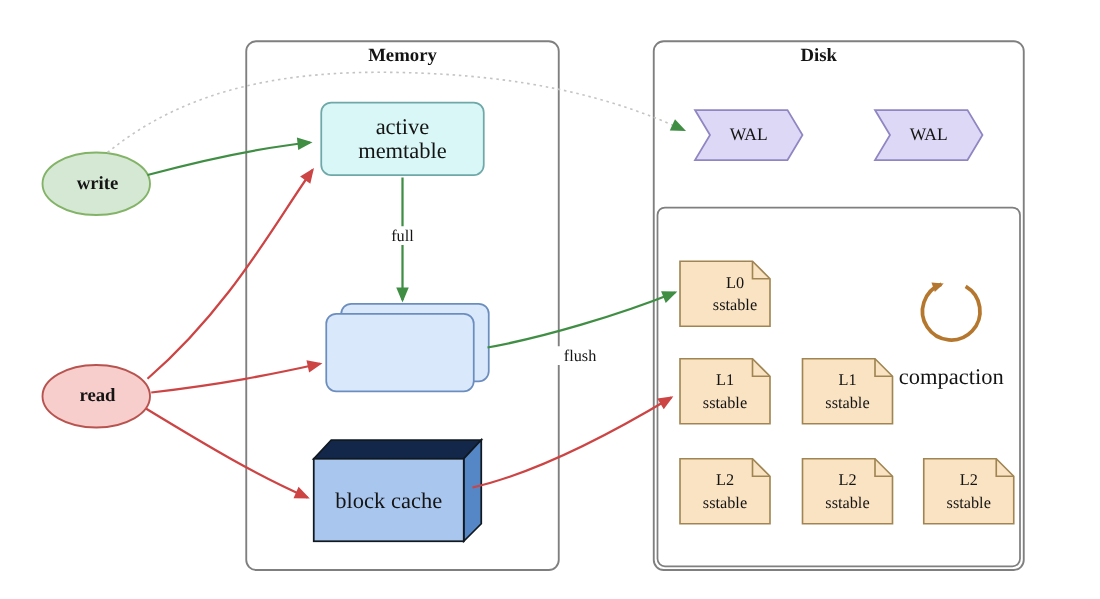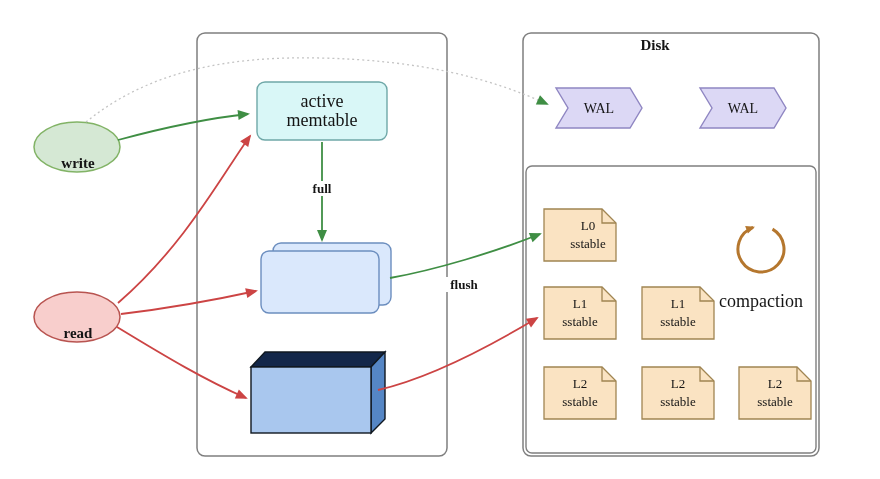--- a/index.html
+++ b/index.html
@@ -1,23 +1,23 @@
 <!DOCTYPE html>
 <html><head>
 <meta charset="utf-8">
 <style>
   html,body{margin:0;padding:0;background:#ffffff;}
   #stage{position:relative;width:880px;height:479px;background:#ffffff;
          font-family:"Liberation Serif",serif;overflow:hidden;}
   #shapes{position:absolute;left:0;top:0;}
   .lbl{position:absolute;text-align:center;color:#141414;font-size:18px;line-height:19px;}
   .title{font-weight:bold;font-size:15px;}
-  .node-lbl{font-weight:bold;font-size:15px;line-height:18px;margin-top:16px;}
+  .node-lbl{font-weight:bold;font-size:15px;line-height:18px;}
   .wal-lbl{font-size:14px;}
-  .edge-lbl{font-size:13px;line-height:15px;background:#ffffff;padding:0 2px;font-weight:bold;}
+  .edge-lbl{font-size:13px;line-height:15px;background:#ffffff;padding:0 2px;}
   .sstable-lbl{font-size:13px;line-height:18px;}
   .sstable-lbl span{display:block;}
 </style>
 </head>
 <body>
 
 <div id="stage">
 
   <svg id="shapes" width="880" height="479" viewBox="0 0 880 479">
     <defs>
@@ -78,26 +78,28 @@
     <path d="M86,122 C150,70 230,56 320,58 C420,60 490,78 547,104" fill="none" stroke="#c4c4c4" stroke-width="1.3" stroke-dasharray="2 3" marker-end="url(#ah-green)"></path>
     <path d="M118,140 C170,126 210,118 248,114" fill="none" stroke="#3f8e44" stroke-width="1.8" marker-end="url(#ah-green)"></path>
     <path d="M322,142 L322,240" fill="none" stroke="#3f8e44" stroke-width="1.8" marker-end="url(#ah-green)"></path>
     <path d="M390,278 C435,270 495,252 540,234" fill="none" stroke="#3f8e44" stroke-width="1.8" marker-end="url(#ah-green)"></path>
     <path d="M118,303 C185,245 222,175 250,136" fill="none" stroke="#cc4444" stroke-width="1.8" marker-end="url(#ah-red)"></path>
     <path d="M121,314 C180,307 215,300 256,291" fill="none" stroke="#cc4444" stroke-width="1.8" marker-end="url(#ah-red)"></path>
     <path d="M117,327 C168,358 205,380 246,398" fill="none" stroke="#cc4444" stroke-width="1.8" marker-end="url(#ah-red)"></path>
     <path d="M378,390 C430,378 492,345 537,318" fill="none" stroke="#cc4444" stroke-width="1.8" marker-end="url(#ah-red)"></path>
   </svg>
 
+  <div class="lbl title" style="left:197px;top:36px;width:250px;">Memory</div>
   <div class="lbl title" style="left:527px;top:36px;width:256px;">Disk</div>
 
   <div class="lbl node-lbl" style="left:34px;top:138px;width:88px;">write</div>
   <div class="lbl node-lbl" style="left:34px;top:308px;width:88px;">read</div>
 
   <div class="lbl" style="left:282px;top:92px;width:80px;">active memtable</div>
+  <div class="lbl" style="left:251px;top:391px;width:120px;">block cache</div>
 
   <div class="lbl wal-lbl" style="left:556px;top:99px;width:86px;">WAL</div>
   <div class="lbl wal-lbl" style="left:700px;top:99px;width:86px;">WAL</div>
 
   <div class="lbl sstable-lbl" style="left:544px;top:217px;width:88px;">
     <span>L0</span>
     <span>sstable</span>
   </div>
   <div class="lbl sstable-lbl" style="left:544px;top:295px;width:72px;">
     <span>L1</span>

